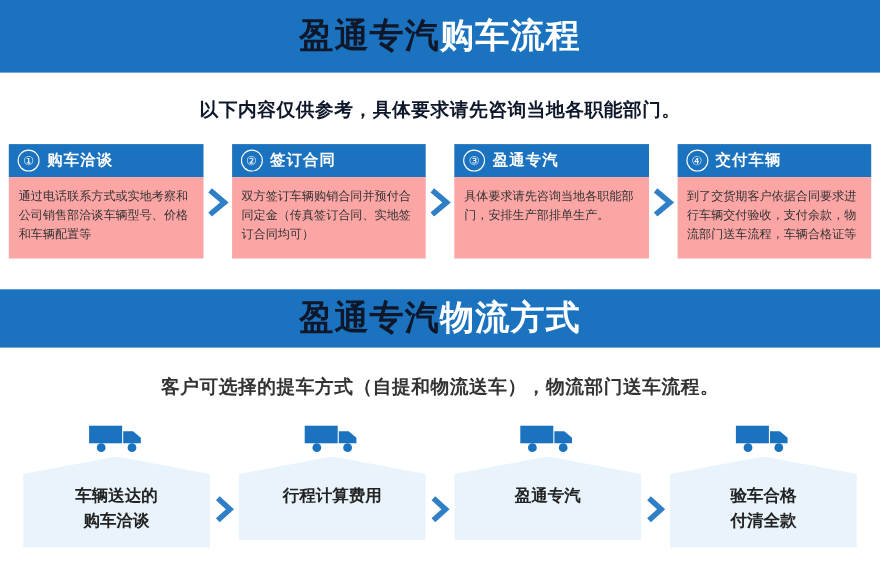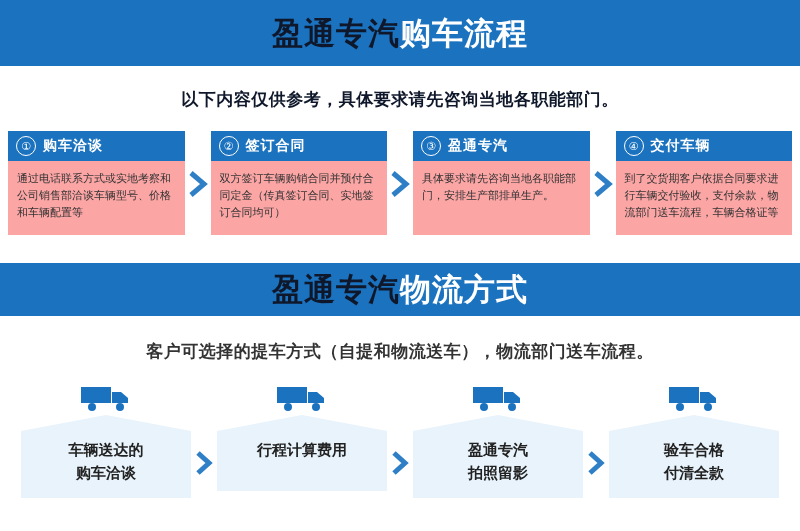--- a/index.html
+++ b/index.html
@@ -262,21 +262,20 @@
     <div class="truck-icon">
       <svg width="54" height="30" viewBox="0 0 54 30">
         <rect x="2" y="4" width="30" height="16" fill="#1b72bf"></rect>
         <path d="M33 9 h9 l7 6 v5 h-16 z" fill="#1b72bf"></path>
         <circle cx="13" cy="24" r="4" fill="#1b72bf"></circle>
         <circle cx="41" cy="24" r="4" fill="#1b72bf"></circle>
       </svg>
     </div>
     <div class="plate">
       <div>盈通专汽</div>
-      <div>拍照留影</div>
     </div>
   </div>
 
   <div class="tarrow">
     <svg width="18" height="24" viewBox="0 0 18 24">
         <path d="M3 2 L14 12 L3 22" fill="none" stroke="#2f7fc6" stroke-width="5"></path>
       </svg>
   </div>
 
   <div class="truck-col">

